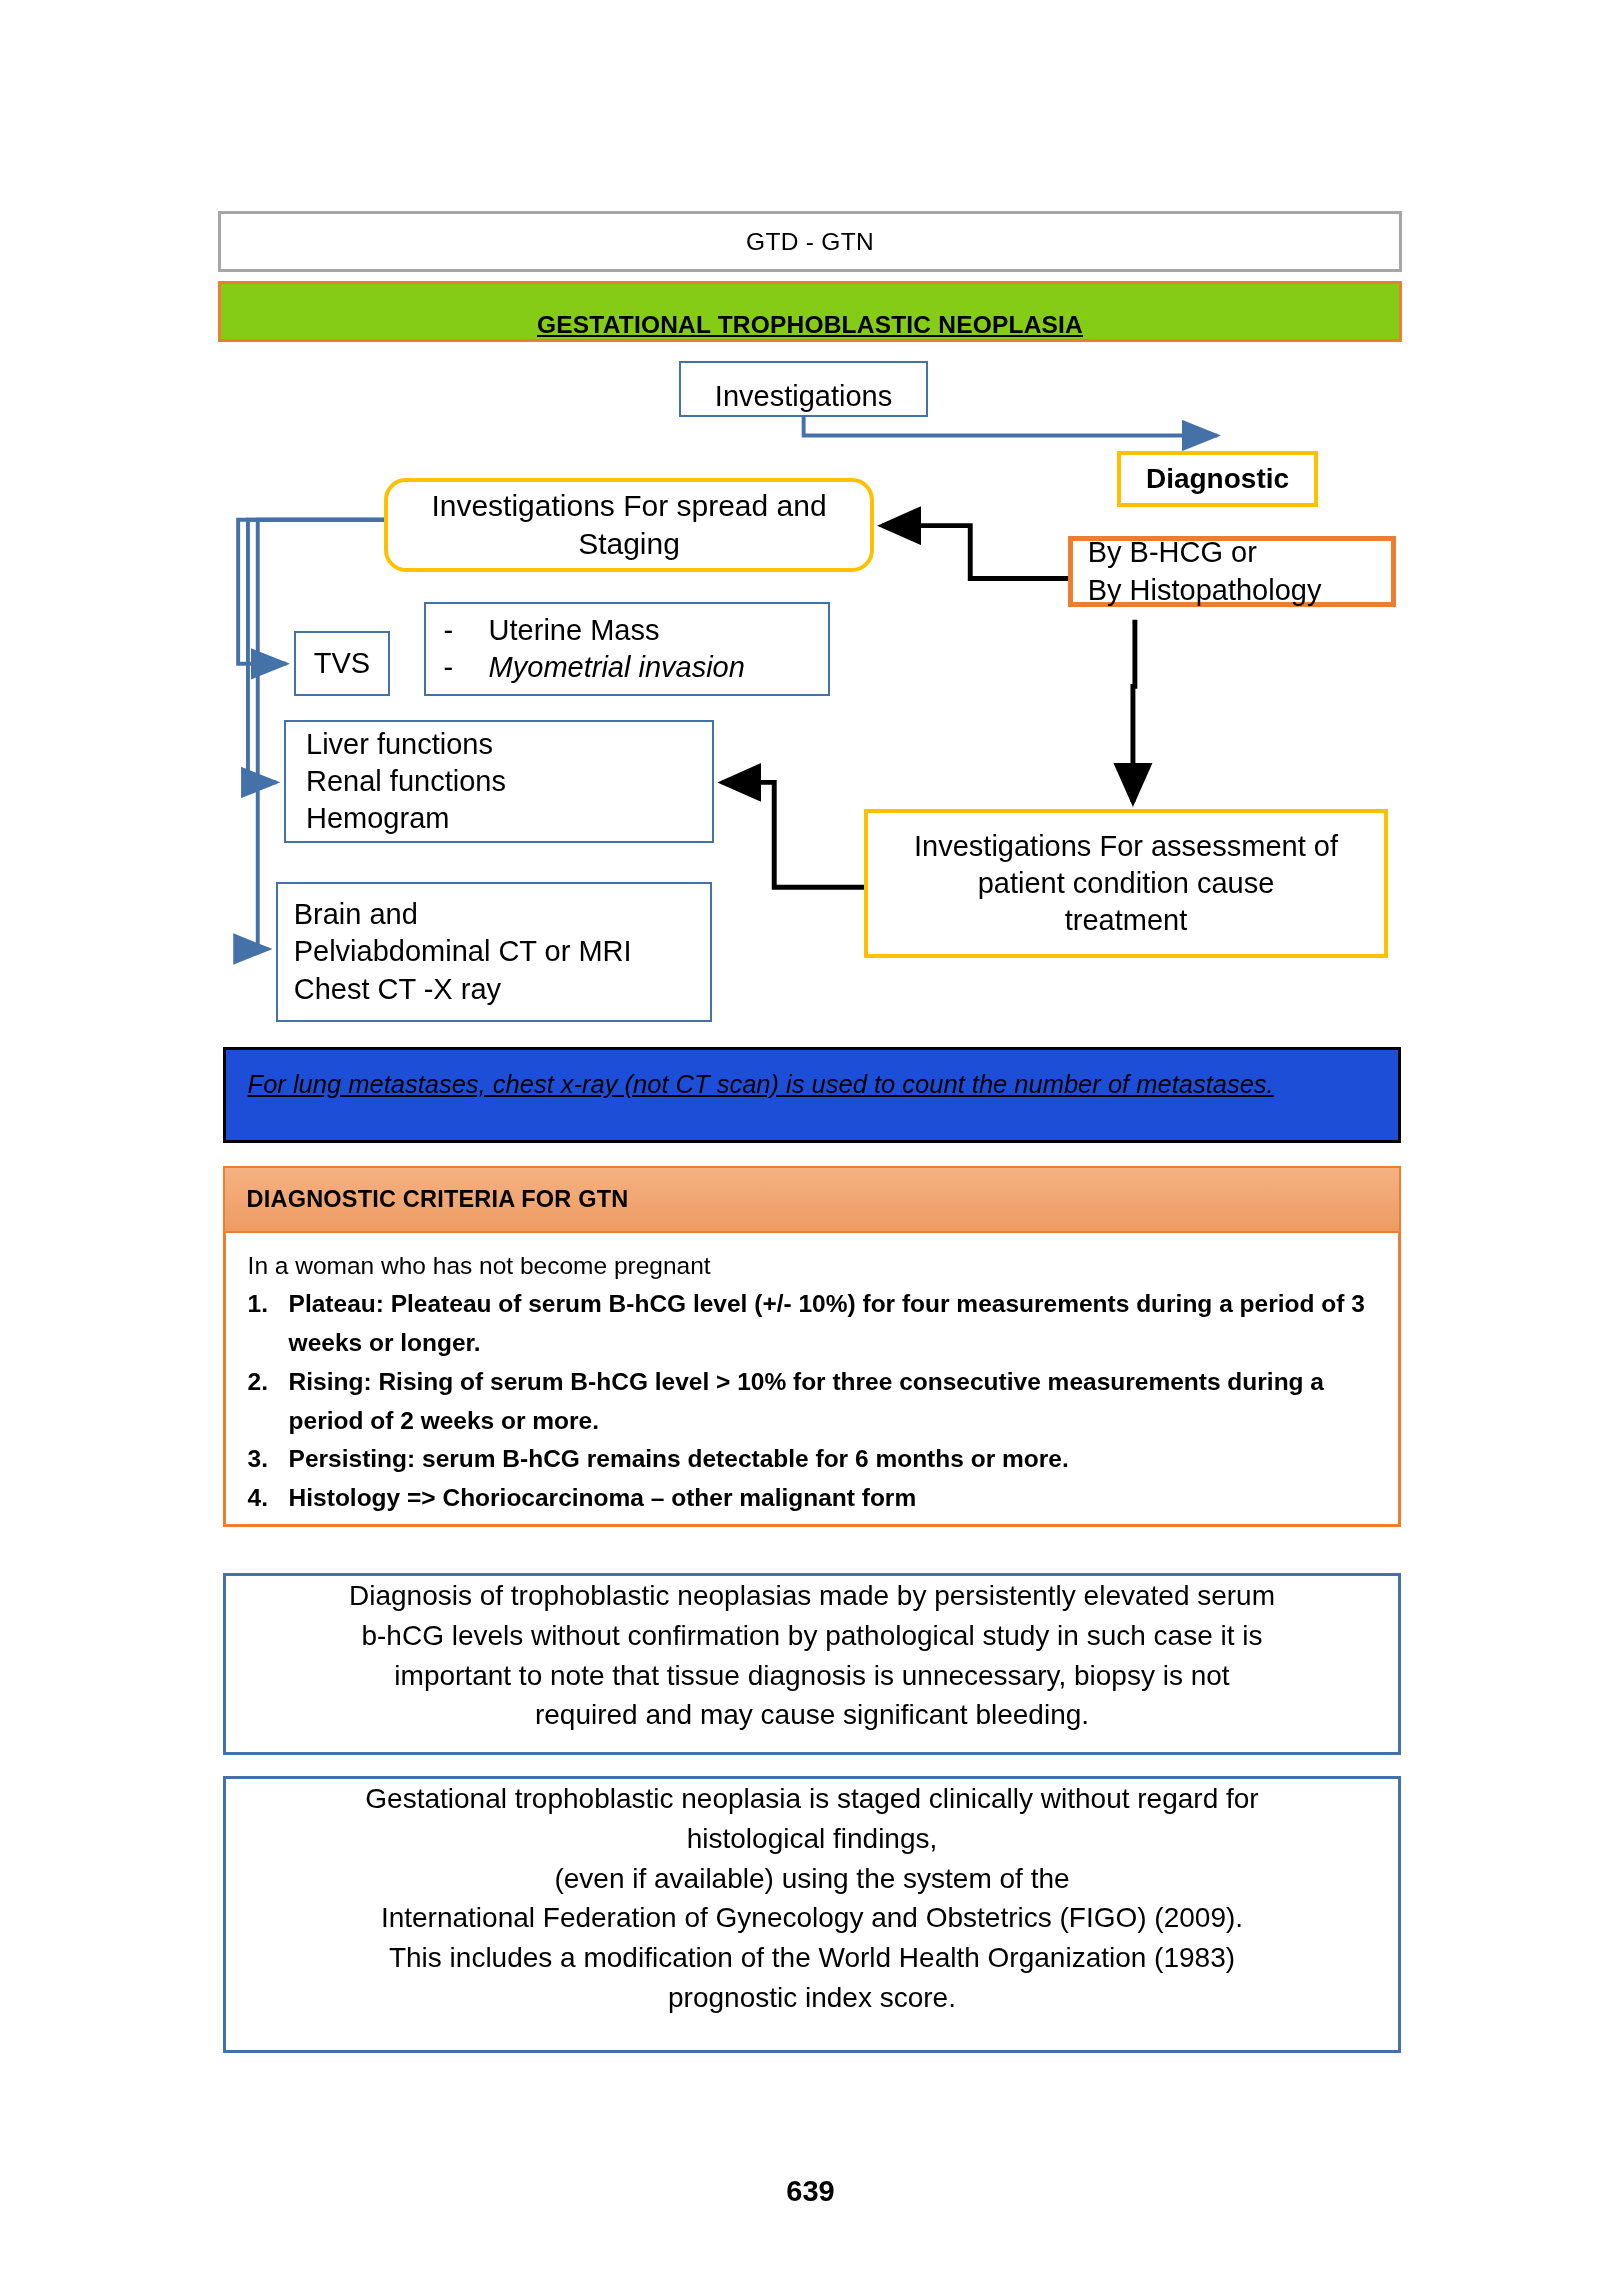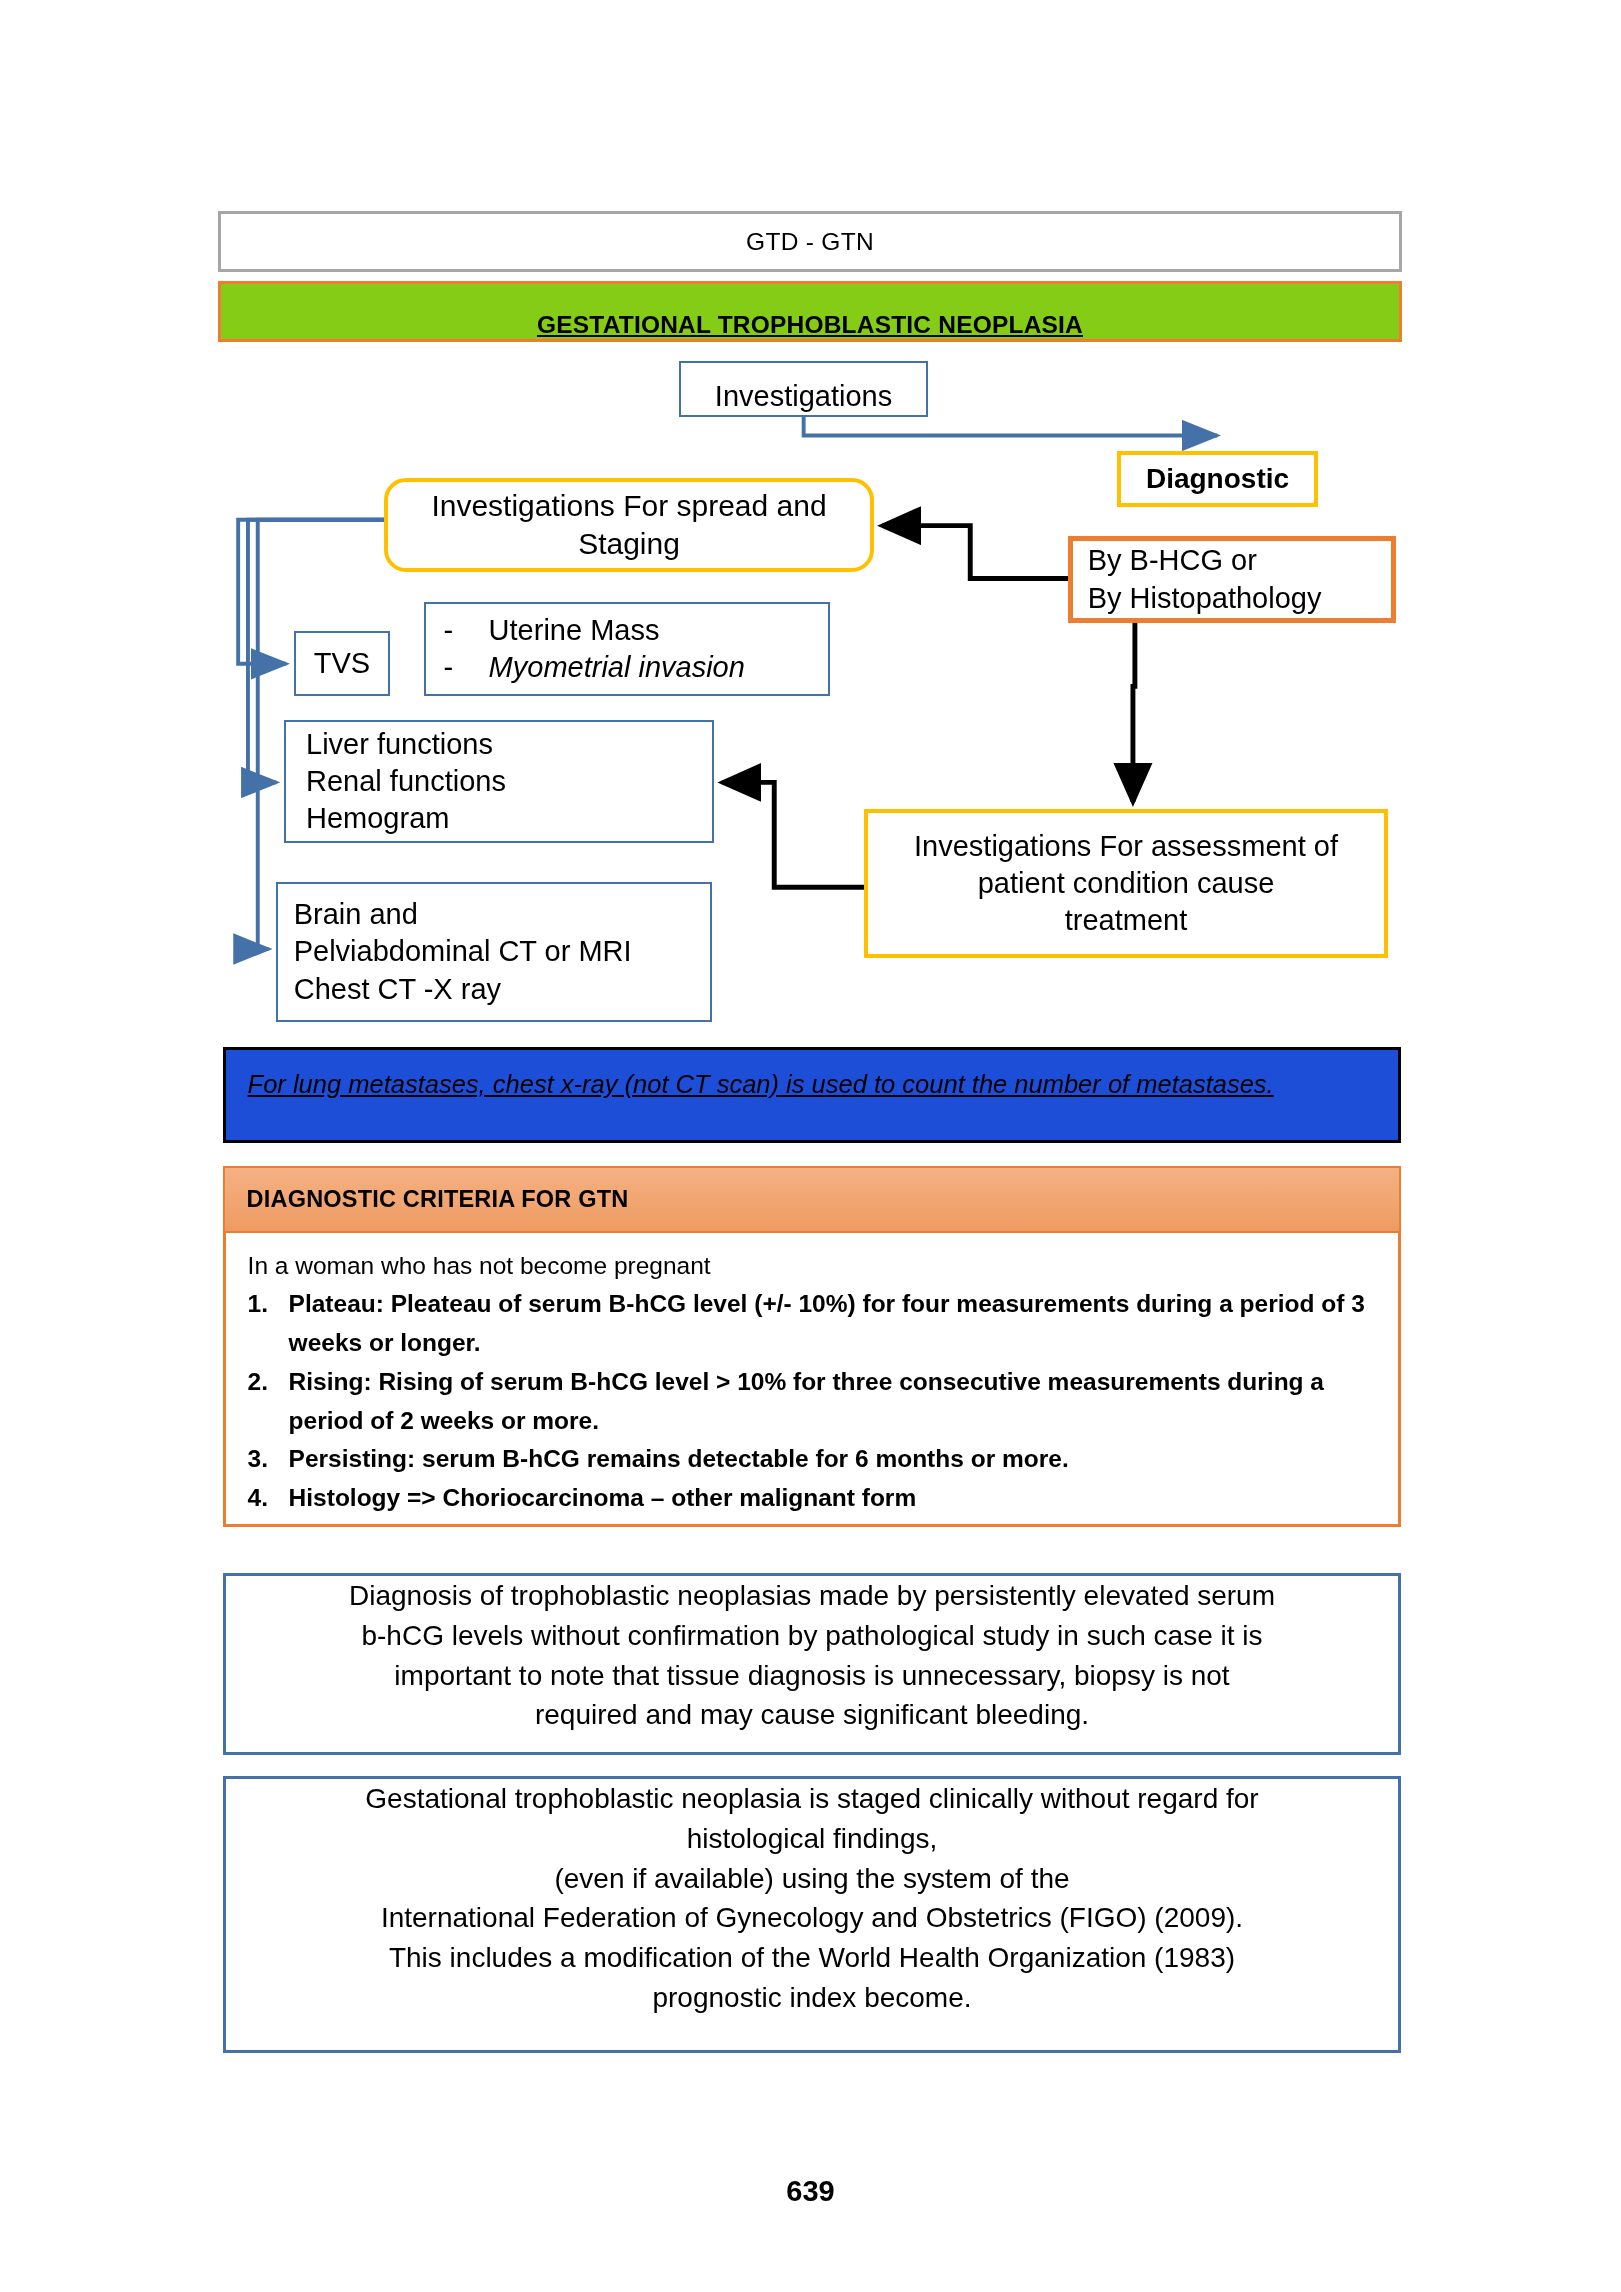--- a/index.html
+++ b/index.html
@@ -80,21 +80,21 @@
   #box-spread {
     left: 384px; top: 478px; width: 490px; height: 94px;
     font-size: 30px;
     border-radius: 22px;
   }
   #box-diagnostic {
     left: 1117px; top: 451px; width: 201px; height: 56px;
     font-weight: bold; font-size: 28px;
   }
   #box-bhcg {
-    left: 1068px; top: 536px; width: 328px; height: 87px;
+    left: 1068px; top: 536px; width: 328px; height: 71px;
     justify-content: flex-end; text-align: left;
     padding-left: 14.7px; font-size: 29px;
   }
   #box-tvs {
     left: 294px; top: 631px; width: 96px; height: 65px;
     font-size: 29px;
   }
   #box-uterine {
     left: 424px; top: 602px; width: 406px; height: 94px;
     justify-content: flex-start; text-align: left;
@@ -342,20 +342,20 @@
     </div>
   </div>
 
   <div class="blue-note" id="note-staging">
     <div class="inner">
       <div>Gestational trophoblastic neoplasia is staged clinically without regard for</div>
       <div>histological findings,</div>
       <div>(even if available) using the system of the</div>
       <div>International Federation of Gynecology and Obstetrics (FIGO) (2009).</div>
       <div>This includes a modification of the World Health Organization (1983)</div>
-      <div>prognostic index become.</div>
+      <div>prognostic index score.</div>
     </div>
   </div>
 
   <div id="page-number">639</div>
 
 </div>
 
 
 </body></html>

